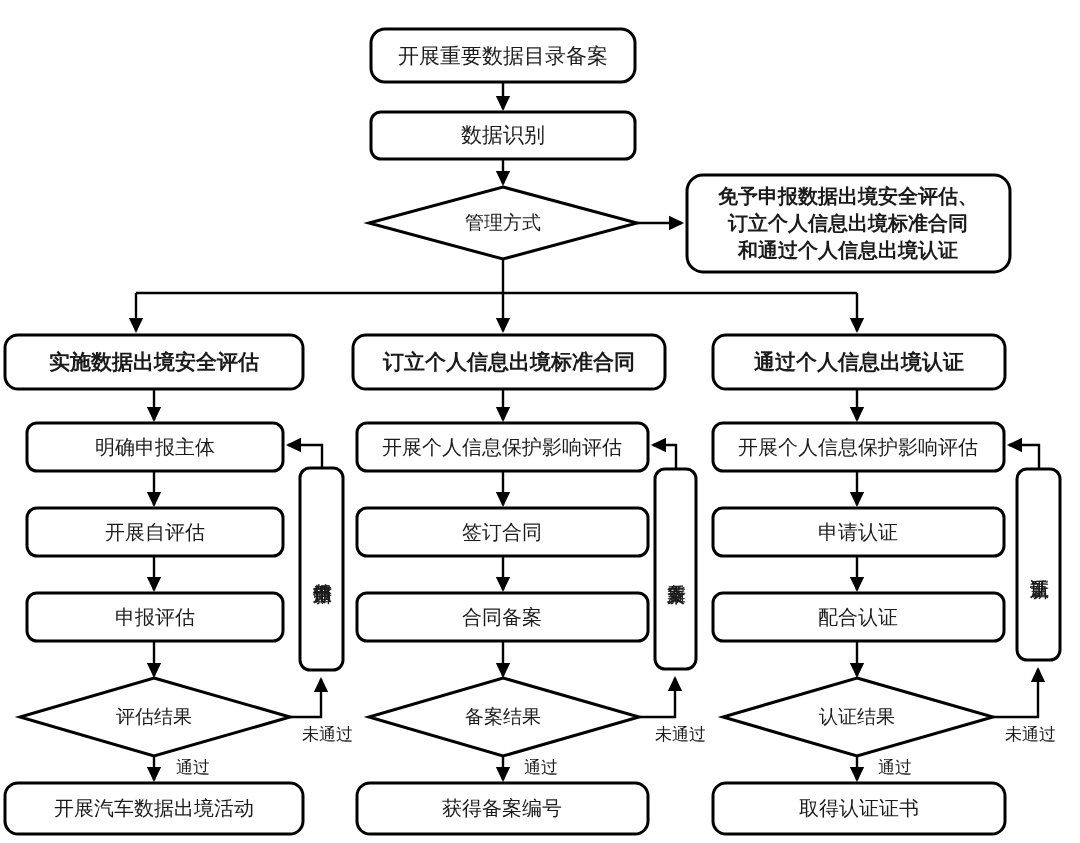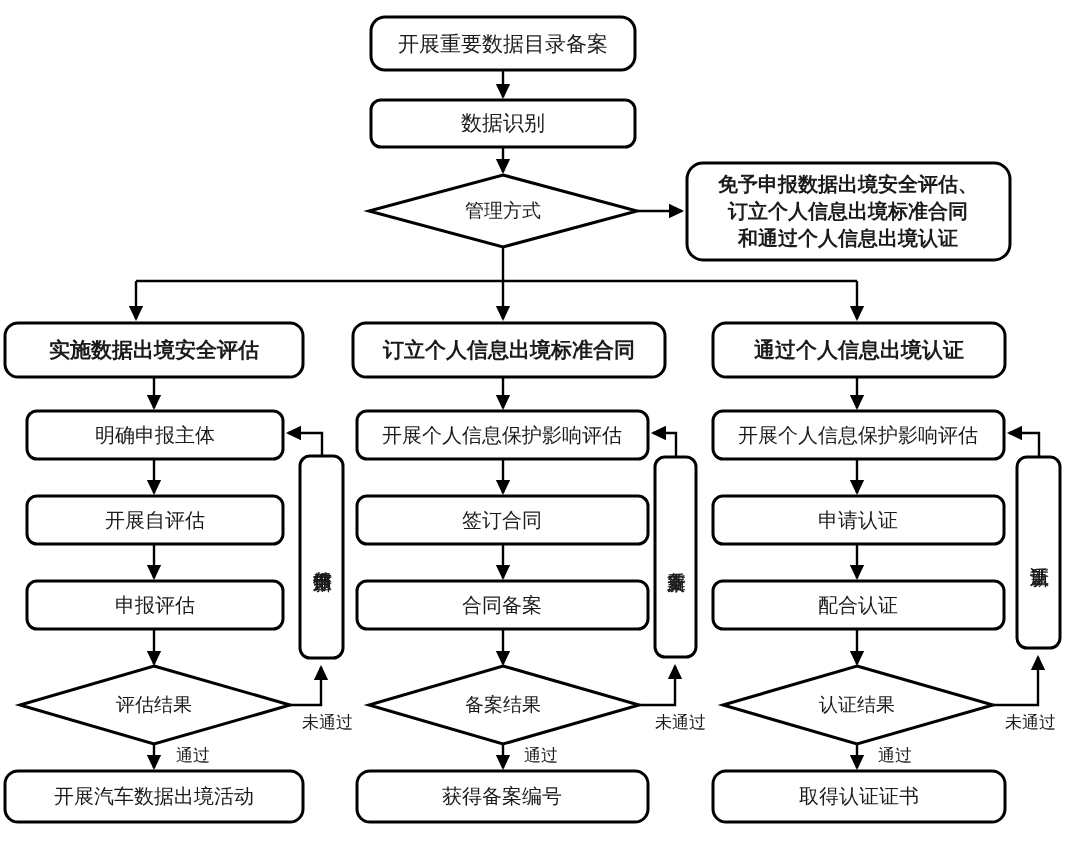--- a/index.html
+++ b/index.html
@@ -10,20 +10,21 @@
   body {
     width: 1080px;
     height: 843px;
     font-family: "DejaVu Sans", "Liberation Sans", sans-serif;
     overflow: hidden;
   }
   #flow-root {
     position: relative;
     width: 1080px;
     height: 827px;
+    margin-top: 12px;
   }
   svg.flow {
     position: absolute;
     top: 0;
     left: 0;
     width: 1080px;
     height: 843px;
   }
   .node-rect {
     fill: #ffffff;

